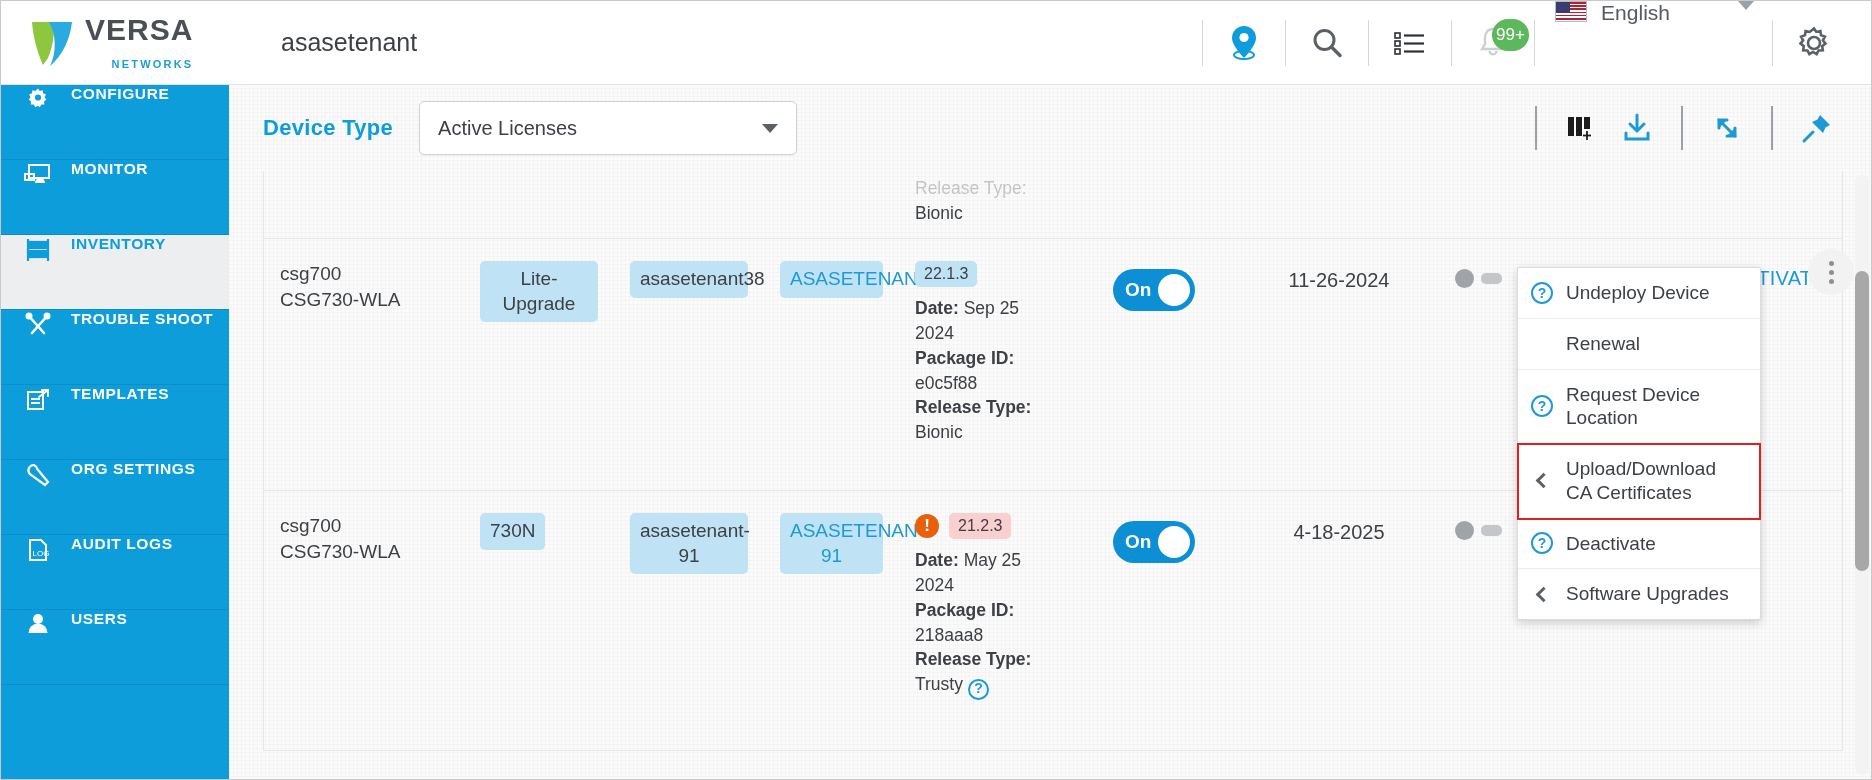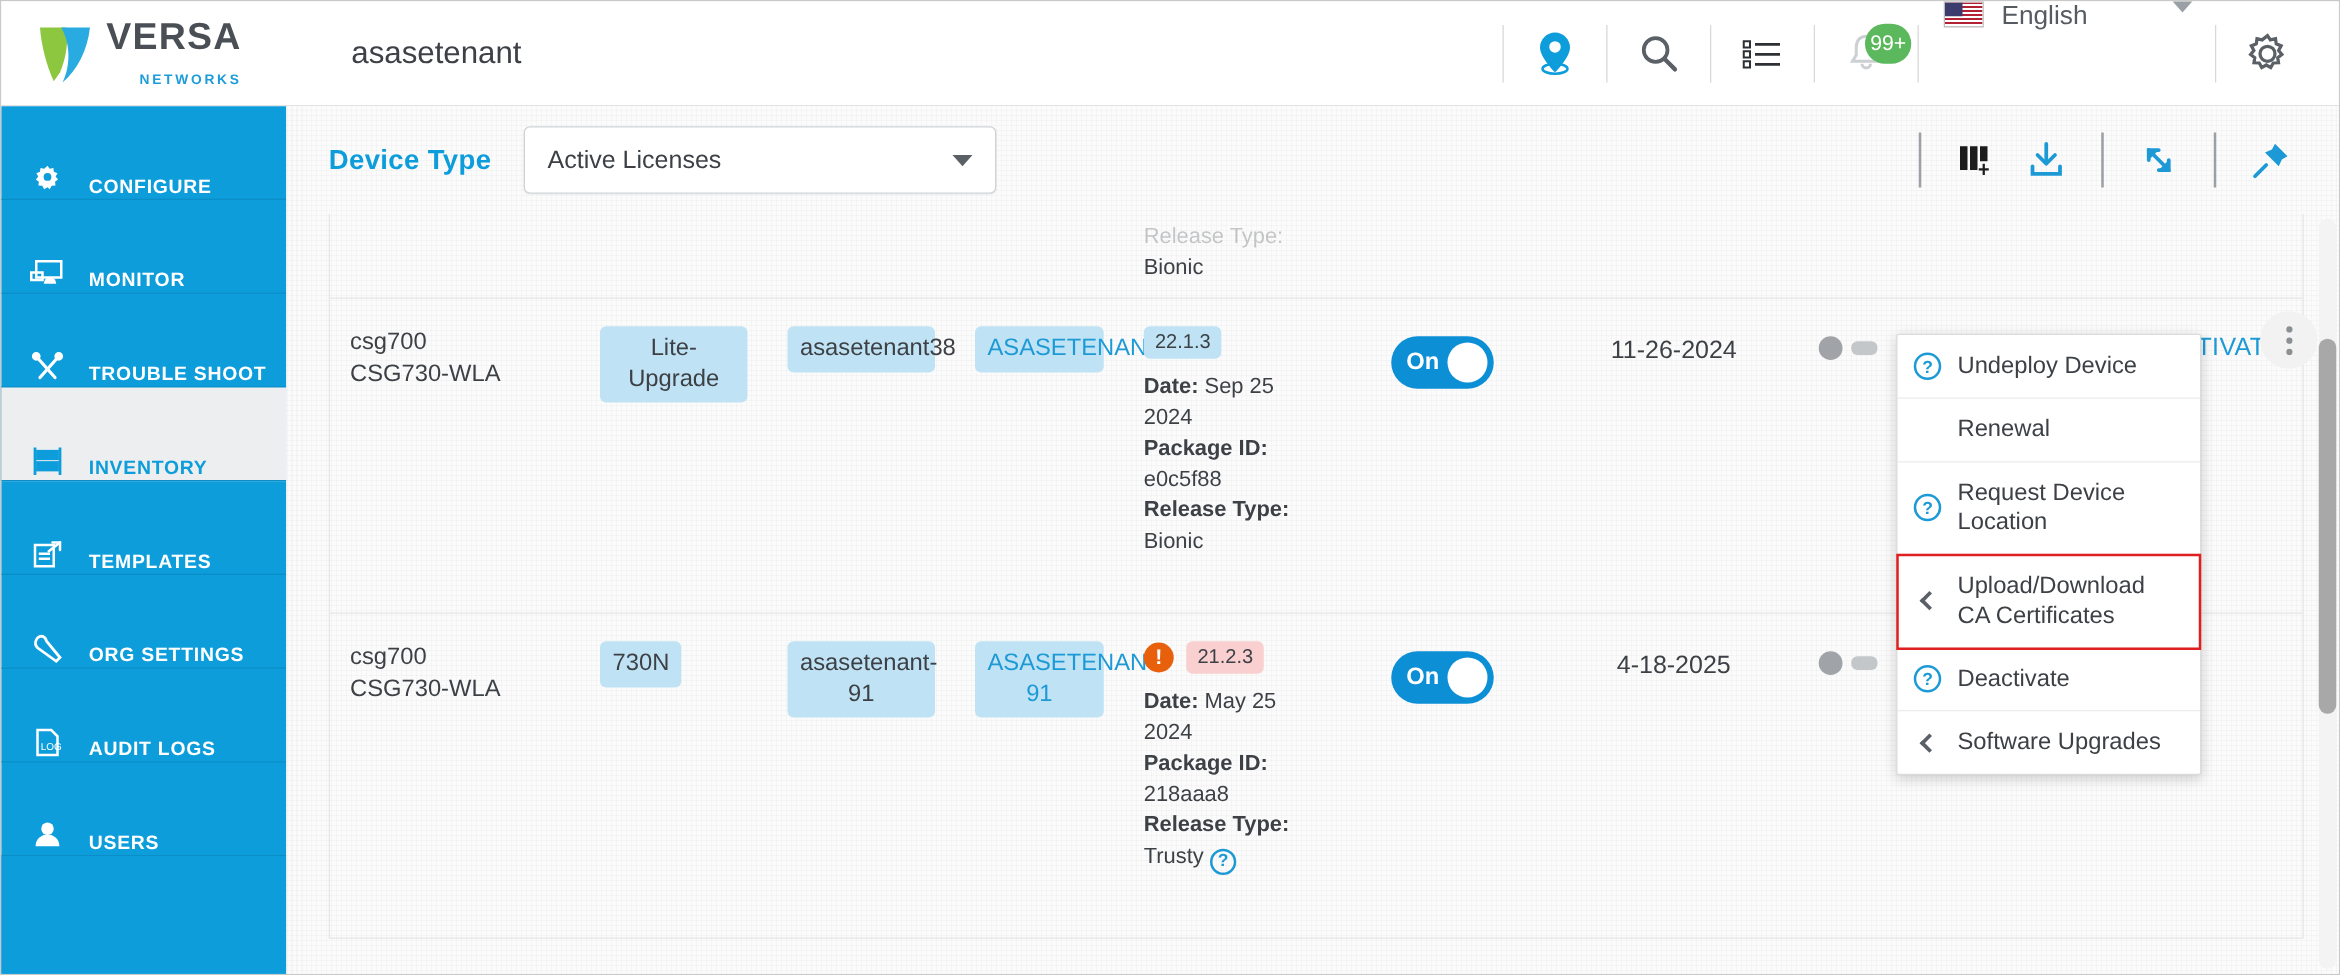--- a/index.html
+++ b/index.html
@@ -86,21 +86,21 @@
     border-right: 8px solid transparent; border-top: 9px solid #9aa0a6;
   }
 
   
   .sidebar {
     position: absolute; left: 0; top: 84px;
     width: 228px; height: 696px;
     background: #0d9ddb;
   }
   .nav-item {
-    height: 75px; display: flex; align-items: flex-end;
+    height: 75px; display: flex; align-items: flex-start;
     padding-left: 22px; gap: 18px;
     border-bottom: 1px solid #0b8ec7;
     color: #ffffff; cursor: pointer;
   }
   .nav-item .nav-label {
     font-size: 15.5px; font-weight: bold; letter-spacing: .6px;
   }
   .nav-item.active { background: #eceef0; }
   .nav-item.active .nav-label { color: #0d9ddb; }
   .nav-item.active svg { stroke: #0d9ddb; fill: #0d9ddb; }
@@ -370,44 +370,44 @@
       <span class="nav-icon">
         <svg width="28" height="24" viewBox="0 0 28 24" fill="none" stroke="#fff" stroke-width="2">
           <rect x="5" y="2" width="20" height="13"></rect>
           <rect x="1" y="11" width="9" height="6"></rect>
           <path d="M11 20 a5 5 0 0 1 10 0" fill="#fff" stroke="none"></path>
         </svg>
       </span>
       <span class="nav-label">MONITOR</span>
     </div>
 
-    <div class="nav-item">
-      <span class="nav-icon">
-        <svg width="28" height="28" viewBox="0 0 28 28" stroke="#fff" stroke-width="2.6" fill="none" stroke-linecap="round">
-          <path d="M4 4 L20 22"></path>
-            <path d="M24 4 L8 22"></path>
-          <circle cx="5" cy="5" r="2.2" fill="#fff"></circle>
-          <circle cx="23" cy="5" r="2.2" fill="#fff"></circle>
-        </svg>
-      </span>
-      <span class="nav-label">TROUBLE SHOOT</span>
-    </div>
-
     <div class="nav-item active">
       <span class="nav-icon">
         <svg width="26" height="26" viewBox="0 0 26 26" fill="none" stroke="#0d9ddb" stroke-width="2.2">
           <path d="M3 2 V24"></path>
             <path d="M23 2 V24"></path>
           <rect x="5" y="5" width="16" height="6"></rect>
           <rect x="5" y="14" width="16" height="6"></rect>
           <circle cx="13" cy="8" r="1.4" fill="#0d9ddb" stroke="none"></circle>
           <circle cx="13" cy="17" r="1.4" fill="#0d9ddb" stroke="none"></circle>
         </svg>
       </span>
       <span class="nav-label">INVENTORY</span>
+    </div>
+
+    <div class="nav-item">
+      <span class="nav-icon">
+        <svg width="28" height="28" viewBox="0 0 28 28" stroke="#fff" stroke-width="2.6" fill="none" stroke-linecap="round">
+          <path d="M4 4 L20 22"></path>
+            <path d="M24 4 L8 22"></path>
+          <circle cx="5" cy="5" r="2.2" fill="#fff"></circle>
+          <circle cx="23" cy="5" r="2.2" fill="#fff"></circle>
+        </svg>
+      </span>
+      <span class="nav-label">TROUBLE SHOOT</span>
     </div>
 
     <div class="nav-item">
       <span class="nav-icon">
         <svg width="26" height="26" viewBox="0 0 26 26" fill="none" stroke="#fff" stroke-width="2">
           <rect x="3" y="5" width="15" height="17"></rect>
           <line x1="6" y1="12" x2="15" y2="12"></line>
             <line x1="6" y1="16" x2="15" y2="16"></line>
           <path d="M14 10 L23 3" stroke-linecap="round"></path>
           <path d="M17 3 H23 V9" stroke-linecap="round"></path>

